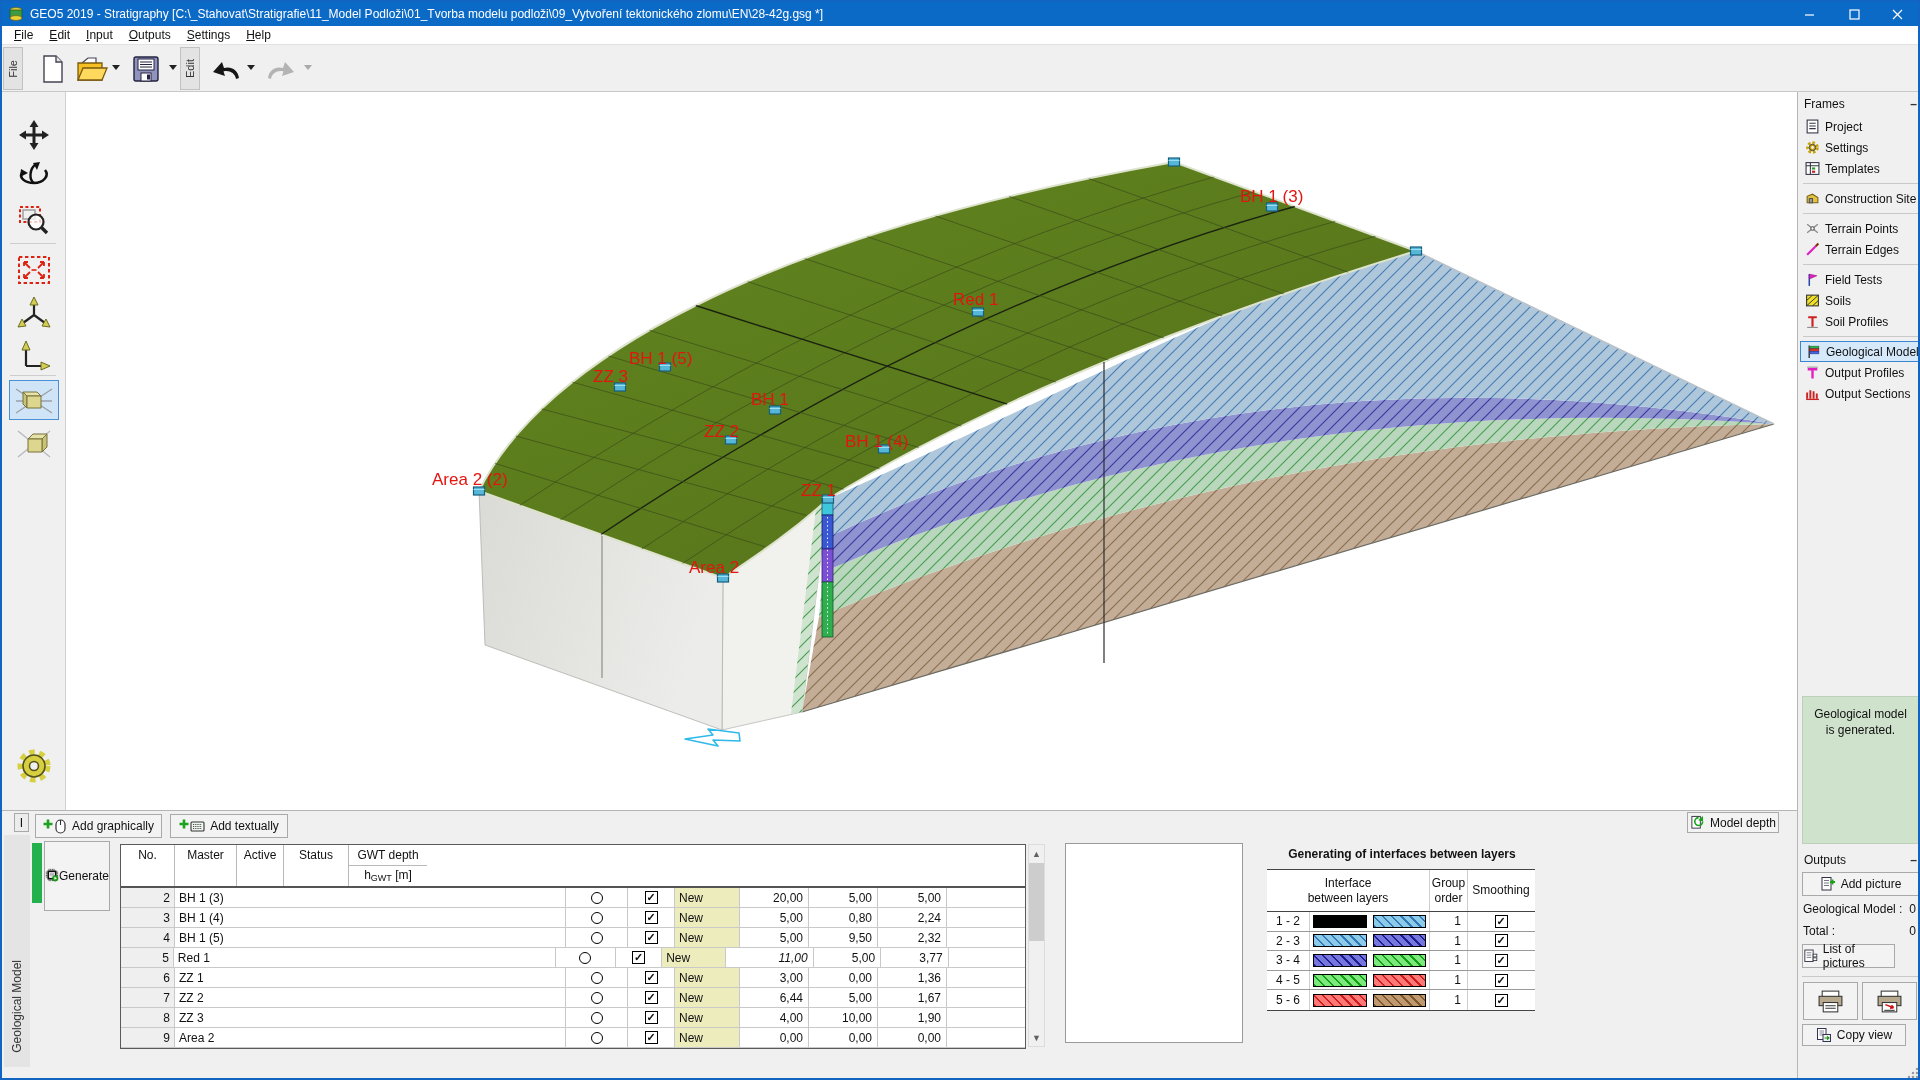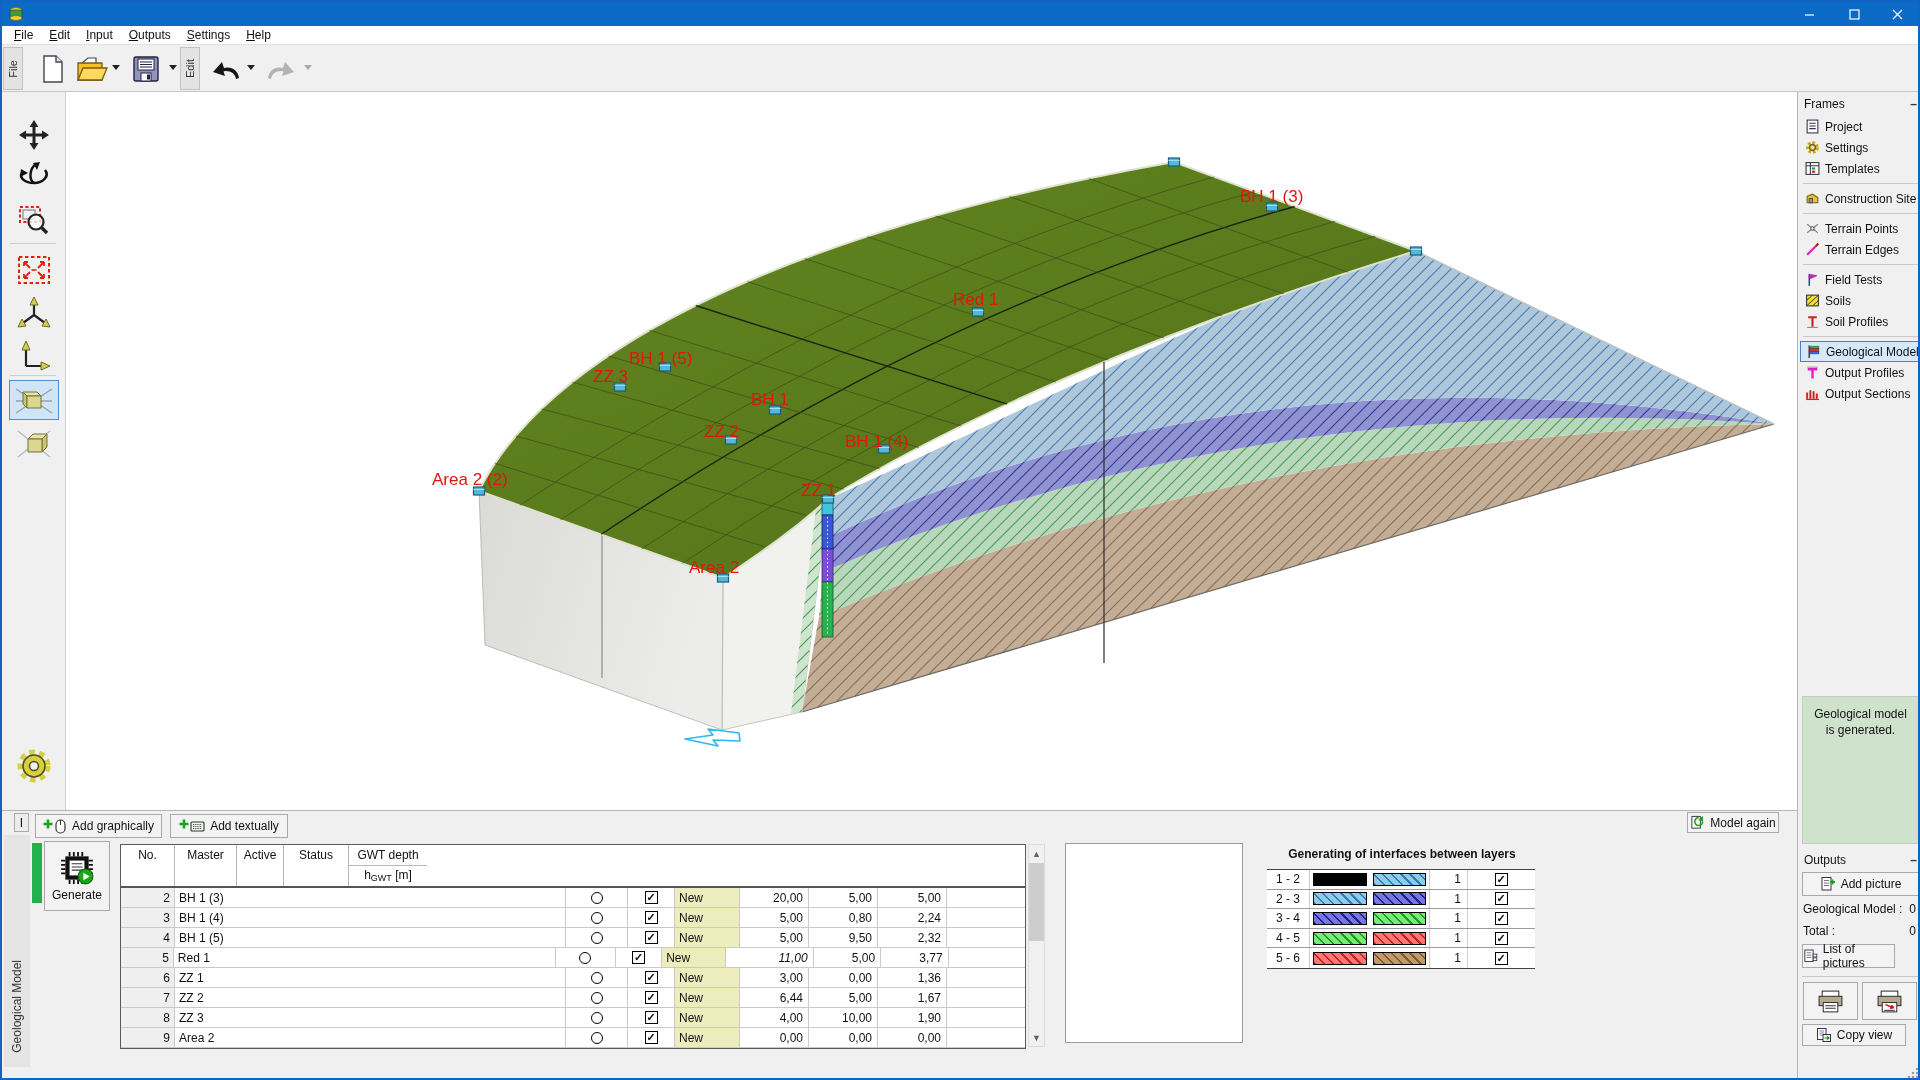--- a/index.html
+++ b/index.html
@@ -99,20 +99,21 @@
 <body>
 
 <div id="app">
 
   <div id="titlebar">
     <svg width="16" height="16" viewBox="0 0 16 16">
       <ellipse cx="8" cy="4" rx="6" ry="2.4" fill="#e8d23a" stroke="#6b5b10" stroke-width="0.7"></ellipse>
       <rect x="2" y="4" width="12" height="8" fill="#3f9b3f" stroke="#1d551d" stroke-width="0.7"></rect>
       <ellipse cx="8" cy="12" rx="6" ry="2.4" fill="#e8d23a" stroke="#6b5b10" stroke-width="0.7"></ellipse>
     </svg>
+    <span class="tname">GEO5 2019 - Stratigraphy [C:\_Stahovat\Stratigrafie\11_Model Podloži\01_Tvorba modelu podloži\09_Vytvoření tektonického zlomu\EN\28-42g.gsg *]</span>
     <div class="wbtn" style="left:1785px">
       <svg width="11" height="11" viewBox="0 0 11 11">
           <path d="M1 6 H10" stroke="#fff" stroke-width="1.2"></path>
         </svg>
     </div>
     <div class="wbtn" style="left:1830px">
       <svg width="11" height="11" viewBox="0 0 11 11">
           <rect x="1" y="1" width="9" height="9" fill="none" stroke="#fff" stroke-width="1.2"></rect>
         </svg>
     </div>
@@ -614,25 +615,25 @@
         <path d="M14 6.5 h9 M14 8.5 h9 M14 10.5 h9" stroke="#333" stroke-width="0.9" stroke-dasharray="1.2 1"></path>
       </svg>
       <span>Add textually</span>
     </div>
     <div class="pushbtn" style="left:1685px;top:1px;width:92px;height:21px">
       <svg width="15" height="15" viewBox="0 0 16 16">
         <rect x="2" y="1.5" width="9" height="12.5" fill="#fff" stroke="#334" stroke-width="1"></rect>
         <path d="M13.5 7 a4.2 4.2 0 1 1 -4.2 -4.2" stroke="#19a319" fill="none" stroke-width="1.7"></path>
         <path d="M13.8 1 L14 7 L8.8 5.6 Z" fill="#19a319"></path>
       </svg>
-      <span>Model again</span>
+      <span>Model depth</span>
     </div>
 
     <div style="position:absolute;left:30px;top:32px;width:10px;height:60px;background:#22b14c"></div>
-    <div class="pushbtn" style="left:42px;top:30px;width:66px;height:70px;flex-direction:column">
+    <div class="pushbtn" style="left:42px;top:30px;width:66px;height:70px;flex-direction:row">
       <svg width="36" height="36" viewBox="0 0 34 34" style="margin:0 0 2px 0">
         <path d="M10 2v4M14 2v4M18 2v4M22 2v4M10 28v4M14 28v4M18 28v4M22 28v4M2 10h4M2 14h4M2 18h4M2 22h4M28 10h4M28 14h4M28 18h4M28 22h4" stroke="#111" stroke-width="1.7"></path>
         <rect x="6" y="6" width="22" height="22" fill="#111"></rect>
         <rect x="10" y="10" width="14" height="14" fill="#fff"></rect>
         <path d="M12 13h10M12 16h10M12 19h10" stroke="#333" stroke-width="1"></path>
         <circle cx="25" cy="25" r="7" fill="#18a818" stroke="#0b660b"></circle>
         <path d="M23 21.5 L29 25 L23 28.5 Z" fill="#fff"></path>
       </svg>
       <span>Generate</span>
     </div>
@@ -776,20 +777,33 @@
     <div id="vsb">
       <div class="sbarrow" style="top:0">▲</div>
       <div id="vsbthumb"></div>
       <div class="sbarrow" style="bottom:0">▼</div>
     </div>
 
     <div id="picbox"></div>
 
     <div id="iftitle">Generating of interfaces between layers</div>
     <div id="iftable">
+      <div class="ifhead">
+        <div class="ifhc" style="width:163px">
+          <span>Interface</span>
+            <span>between layers</span>
+        </div>
+        <div class="ifhc" style="width:38px">
+          <span>Group</span>
+            <span>order</span>
+        </div>
+        <div class="ifhc" style="width:66px;border-right:none">
+          <span>Smoothing</span>
+        </div>
+      </div>
       <div id="ifbody">
           <div class="ifrow">
             <div class="ifc" style="width: 43px;">1 - 2</div>
             <div class="ifc" style="width: 120px;">
               <div class="swatch" style="background: rgb(0, 0, 0);"></div>
               <div class="swatch" style="background: repeating-linear-gradient(45deg, rgb(47, 124, 184) 0px, rgb(47, 124, 184) 1.6px, transparent 1.6px, transparent 6.5px) rgb(142, 203, 232);"></div>
             </div>
             <div class="ifc" style="width: 38px; justify-content: flex-end; padding-right: 6px;">1</div>
             <div class="ifc" style="width: 66px; border-right: none;">
               <div class="cbx">✓</div>

